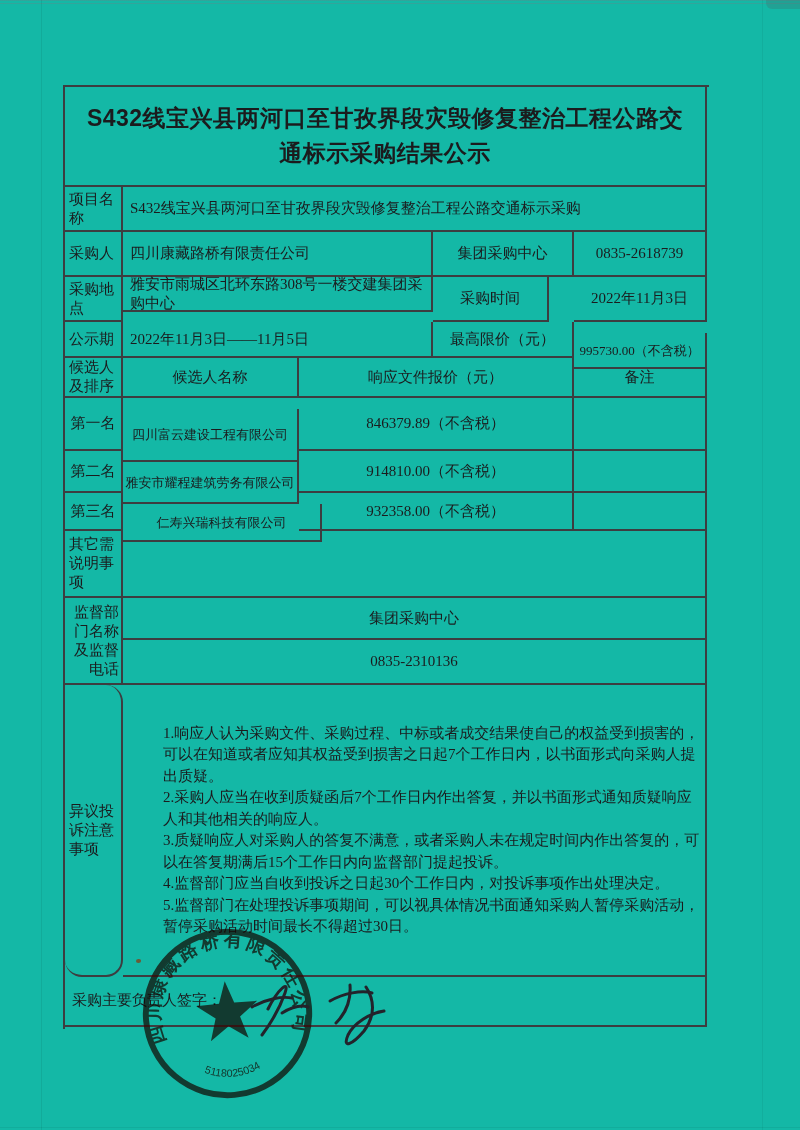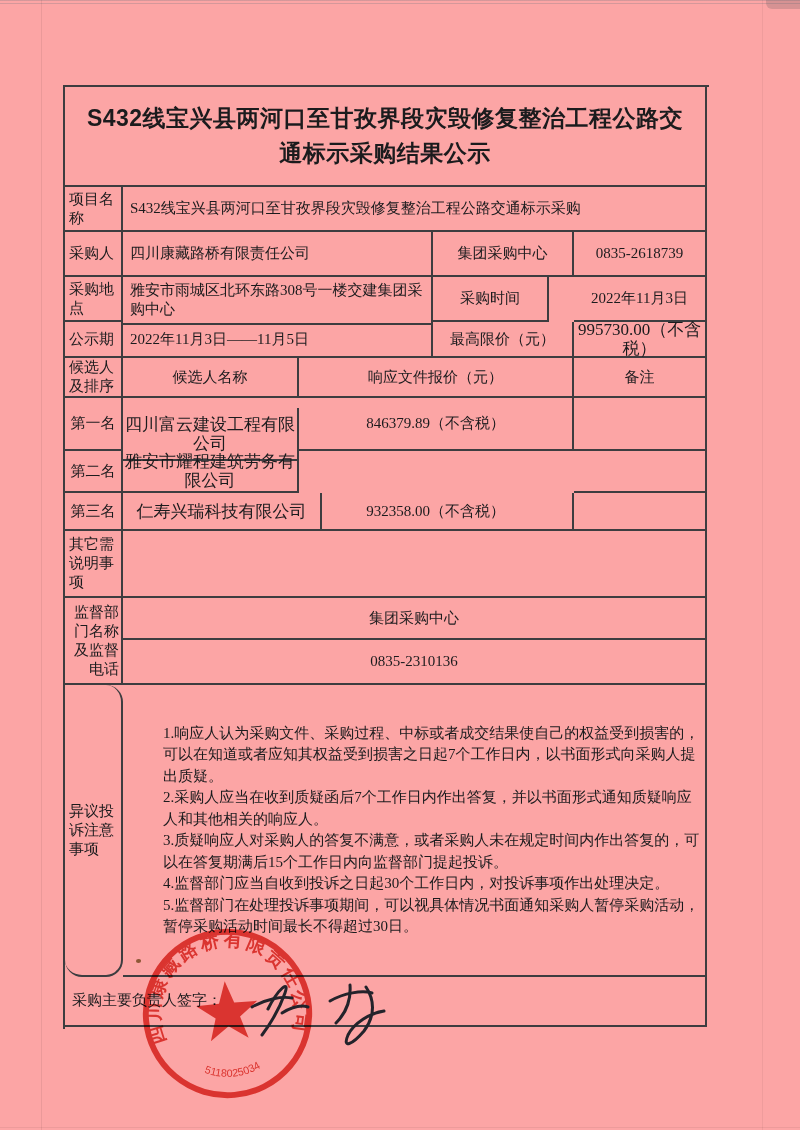--- a/index.html
+++ b/index.html
@@ -4,21 +4,21 @@
 <style>
   :root{
     --ln:#3d3d40;
     --ink:#1b1b1d;
     --seal:#d9382f;
   }
   html,body{margin:0;padding:0;background:#ffffff;}
   .page{
     position:relative;
     width:800px;height:1130px;
-    background:#fca5a5;
+    background:#14b8a6;
     overflow:hidden;
     font-family:"Liberation Serif","DejaVu Serif",serif;
     color:var(--ink);
   }
   
   .scan-top{position:absolute;left:0;top:0;width:800px;height:6px;
     background:repeating-linear-gradient(180deg,rgba(120,120,128,.30) 0 1px,rgba(255,255,255,0) 1px 3px);}
   .scan-top-right{position:absolute;right:0;top:0;width:34px;height:9px;background:rgba(80,80,88,.22);border-radius:0 0 0 6px;}
   .scan-left{position:absolute;left:41px;top:0;width:1px;height:1130px;background:rgba(0,0,0,.07);}
   .scan-right{position:absolute;left:762px;top:0;width:1px;height:1130px;background:rgba(0,0,0,.05);}
@@ -34,21 +34,21 @@
   .c{
     position:absolute;box-sizing:border-box;
     border-right:2px solid var(--ln);
     border-bottom:2px solid var(--ln);
     display:flex;align-items:center;
     font-size:15px;line-height:19px;
   }
   .lab{padding-left:4px;padding-right:2px;}
   .val{padding-left:7px;padding-right:4px;}
   .ctr{justify-content:center;text-align:center;}
-  .small{font-size:17px;}
+  .small{font-size:13px;margin-top:11px;}
   .title-cell{
     flex-direction:column;justify-content:center;
     font-family:"Liberation Sans","DejaVu Sans",sans-serif;
     font-weight:700;font-size:23px;line-height:35px;
     text-align:center;
   }
   .title-inner{width:600px;letter-spacing:.5px;}
   .obj-items{padding:0 4px;width:100%;box-sizing:border-box;}
   .obj-items div{line-height:21.5px;font-size:15px;margin-left:36px;}
   
@@ -81,41 +81,42 @@
 
     <div class="c lab" style="left:0;top:100px;width:58px;height:45px;">项目名称</div>
     <div class="c val" style="left:58px;top:100px;width:584px;height:45px;">S432线宝兴县两河口至甘孜界段灾毁修复整治工程公路交通标示采购</div>
 
     <div class="c lab" style="left:0;top:145px;width:58px;height:45px;">采购人</div>
     <div class="c val" style="left:58px;top:145px;width:310px;height:45px;">四川康藏路桥有限责任公司</div>
     <div class="c ctr" style="left:368px;top:145px;width:141px;height:45px;">集团采购中心</div>
     <div class="c ctr" style="left:509px;top:145px;width:133px;height:45px;">0835-2618739</div>
 
     <div class="c lab" style="left:0;top:190px;width:58px;height:45px;">采购地点</div>
-    <div class="c val" style="left:58px;top:190px;width:310px;height:48px;">雅安市雨城区北环东路308号一楼交建集团采购中心</div>
+    <div class="c val" style="left:58px;top:190px;width:310px;height:35px;">雅安市雨城区北环东路308号一楼交建集团采购中心</div>
     <div class="c ctr" style="left:368px;top:190px;width:116px;height:45px;">采购时间</div>
     <div class="c ctr" style="left:509px;top:190px;width:133px;height:45px;">2022年11月3日</div>
 
     <div class="c lab" style="left:0;top:235px;width:58px;height:36px;">公示期</div>
     <div class="c val" style="left:58px;top:235px;width:310px;height:36px;">2022年11月3日——11月5日</div>
     <div class="c ctr" style="left:368px;top:235px;width:141px;height:36px;">最高限价（元）</div>
     <div class="c ctr small" style="left:509px;top:235px;width:133px;height:36px;">995730.00（不含税）</div>
 
     <div class="c lab" style="left:0;top:271px;width:58px;height:40px;">候选人及排序</div>
     <div class="c ctr" style="left:58px;top:271px;width:176px;height:40px;">候选人名称</div>
     <div class="c ctr" style="left:234px;top:271px;width:275px;height:40px;">响应文件报价（元）</div>
     <div class="c ctr" style="left:509px;top:271px;width:133px;height:40px;">备注</div>
 
     <div class="c ctr" style="left:0;top:311px;width:58px;height:53px;">第一名</div>
-    <div class="c ctr small" style="left:58px;top:321px;width:176px;height:53px;">四川富云建设工程有限公司</div>
+    <div class="c ctr small" style="left:58px;top:311px;width:176px;height:53px;">四川富云建设工程有限公司</div>
     <div class="c ctr" style="left:234px;top:311px;width:275px;height:53px;">846379.89（不含税）</div>
     <div class="c" style="left:509px;top:311px;width:133px;height:53px;"></div>
 
     <div class="c ctr" style="left:0;top:364px;width:58px;height:42px;">第二名</div>
     <div class="c ctr small" style="left:58px;top:364px;width:176px;height:42px;">雅安市耀程建筑劳务有限公司</div>
+    <div class="c ctr" style="left:234px;top:364px;width:275px;height:42px;">914810.00（不含税）</div>
     <div class="c" style="left:509px;top:364px;width:133px;height:42px;"></div>
 
     <div class="c ctr" style="left:0;top:406px;width:58px;height:38px;">第三名</div>
     <div class="c ctr small" style="left:58px;top:406px;width:199px;height:38px;">仁寿兴瑞科技有限公司</div>
     <div class="c ctr" style="left:234px;top:406px;width:275px;height:38px;">932358.00（不含税）</div>
     <div class="c" style="left:509px;top:406px;width:133px;height:38px;"></div>
 
     <div class="c lab" style="left:0;top:444px;width:58px;height:67px;">其它需说明事项</div>
     <div class="c val" style="left:58px;top:444px;width:584px;height:67px;"></div>
 

